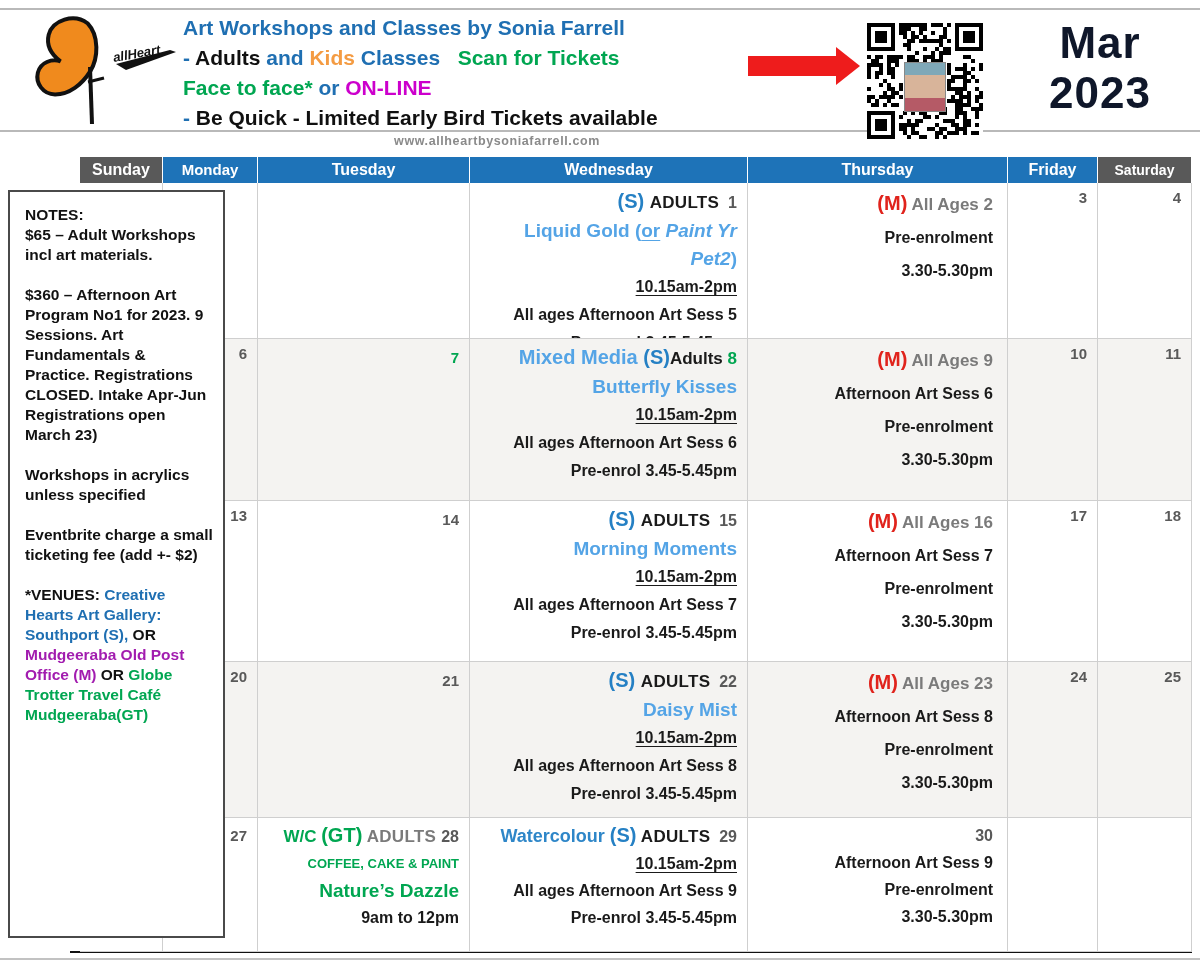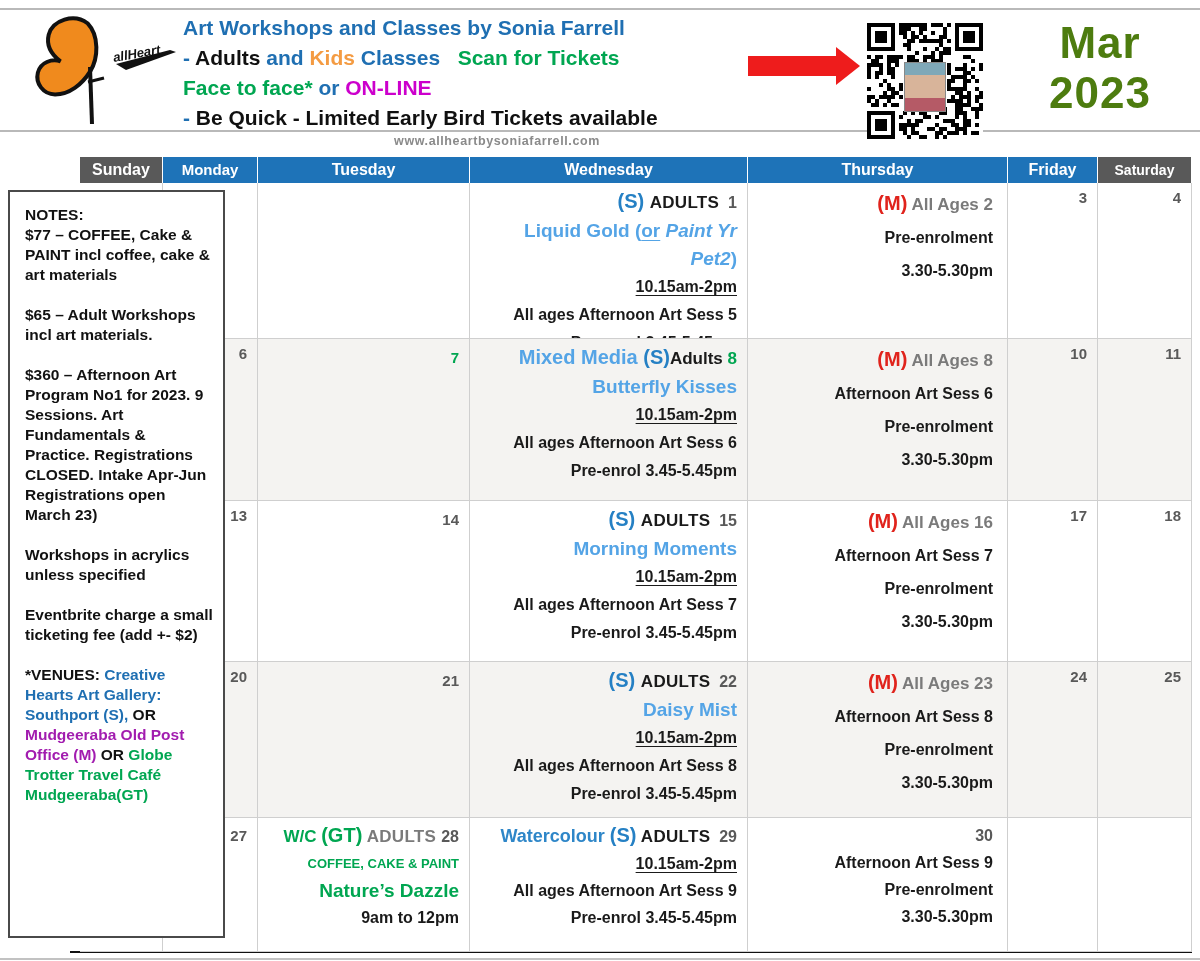--- a/index.html
+++ b/index.html
@@ -28,21 +28,21 @@
                     border-top:19px solid transparent; border-bottom:19px solid transparent;
                     border-left:24px solid #EE1C1C; }
 
   #qr { position:absolute; left:867px; top:23px; width:116px; height:116px; background:#fff; z-index:3; }
   #qr svg { display:block; }
   #qr-photo { position:absolute; left:38px; top:40px; width:40px; height:48px;
               background:linear-gradient(180deg,#7fa8b8 0 26%, #d8b49a 26% 72%, #b55a66 72% 100%);
               outline:1px solid #888; }
 
   #month-box { position:absolute; left:1015px; top:18px; width:170px; text-align:center;
-               font-weight:bold; color:#4d7c0f; font-size:44px; line-height:50px; letter-spacing:1px; }
+               font-weight:bold; color:#0f172a; font-size:44px; line-height:50px; letter-spacing:1px; }
 
   #website { position:absolute; left:80px; top:134px; width:834px; text-align:center;
              font-size:12.5px; font-weight:bold; color:#8a8a8a; letter-spacing:.6px; }
 
   
   #calendar { position:absolute; left:80px; top:157px; width:1112px;
               display:grid; z-index:1;
               grid-template-columns:83px 95px 212px 278px 260px 90px 94px;
               grid-template-rows:26px 156px 162px 161px 156px 134px; }
   .dh { background:#1E73B8; color:#fff; font-weight:bold; font-size:16px; line-height:26px;
@@ -419,21 +419,21 @@
       <div class="line l-num"><span class="seg s-green">7</span></div>
     </div>
     <div class="cell col-3 row-2 alt">
       <div class="line l-day"><span class="seg s-lblue sz20">Mixed Media </span><span class="seg s-blue s-day">(S)</span><span class="seg s-black">Adults </span><span class="seg s-green">8</span></div>
       <div class="line l-name"><span class="seg s-lblue">Butterfly Kisses</span></div>
       <div class="line l-std"><span class="seg s-black u">10.15am-2pm</span></div>
       <div class="line l-std"><span class="seg s-black">All ages Afternoon Art Sess 6</span></div>
       <div class="line l-std"><span class="seg s-black">Pre-enrol 3.45-5.45pm</span></div>
     </div>
     <div class="cell col-4 row-2 alt">
-      <div class="line l-day"><span class="seg s-red s-day">(M)</span><span class="seg s-gray"> All Ages 8</span></div>
+      <div class="line l-day"><span class="seg s-red s-day">(M)</span><span class="seg s-gray"> All Ages 9</span></div>
       <div class="line l-std"><span class="seg s-black">Afternoon Art Sess 6</span></div>
       <div class="line l-std"><span class="seg s-black">Pre-enrolment</span></div>
       <div class="line l-std"><span class="seg s-black">3.30-5.30pm</span></div>
     </div>
     <div class="cell col-5 row-2 alt">
       <div class="line l-num"><span class="seg s-num">10</span></div>
     </div>
     <div class="cell col-6 row-2 alt">
       <div class="line l-num"><span class="seg s-num">11</span></div>
     </div>
@@ -510,21 +510,20 @@
       <div class="line l-std"><span class="seg s-black">Afternoon Art Sess 9</span></div>
       <div class="line l-std"><span class="seg s-black">Pre-enrolment</span></div>
       <div class="line l-std"><span class="seg s-black">3.30-5.30pm</span></div>
     </div>
     <div class="cell col-5 row-5"></div>
     <div class="cell col-6 row-5"></div>
   </div>
 
 <div id="notes">
     <p class="tight"><span>NOTES:</span></p>
-    <p><span>$77 – COFFEE, Cake &amp; PAINT incl coffee, cake &amp; art materials</span></p>
     <p><span>$65 – Adult Workshops incl art materials.</span></p>
     <p><span>$360 – Afternoon Art Program No1 for 2023. 9 Sessions. Art Fundamentals &amp; Practice. Registrations CLOSED. Intake Apr-Jun Registrations open March 23)</span></p>
     <p><span>Workshops in acrylics unless specified</span></p>
     <p><span>Eventbrite charge a small ticketing fee (add +-  $2)</span></p>
     <p><span>*VENUES: </span><span class="c-blue">Creative Hearts Art Gallery: Southport (S),</span><span> OR </span><span class="c-red">Mudgeeraba Old Post Office (M)</span><span> OR </span><span class="c-green">Globe Trotter Travel Café Mudgeeraba(GT)</span></p>
   </div>
 
 <div class="rule" id="rule-bottom-black"></div>
 <div class="rule" id="rule-bottom-gray"></div>
 

